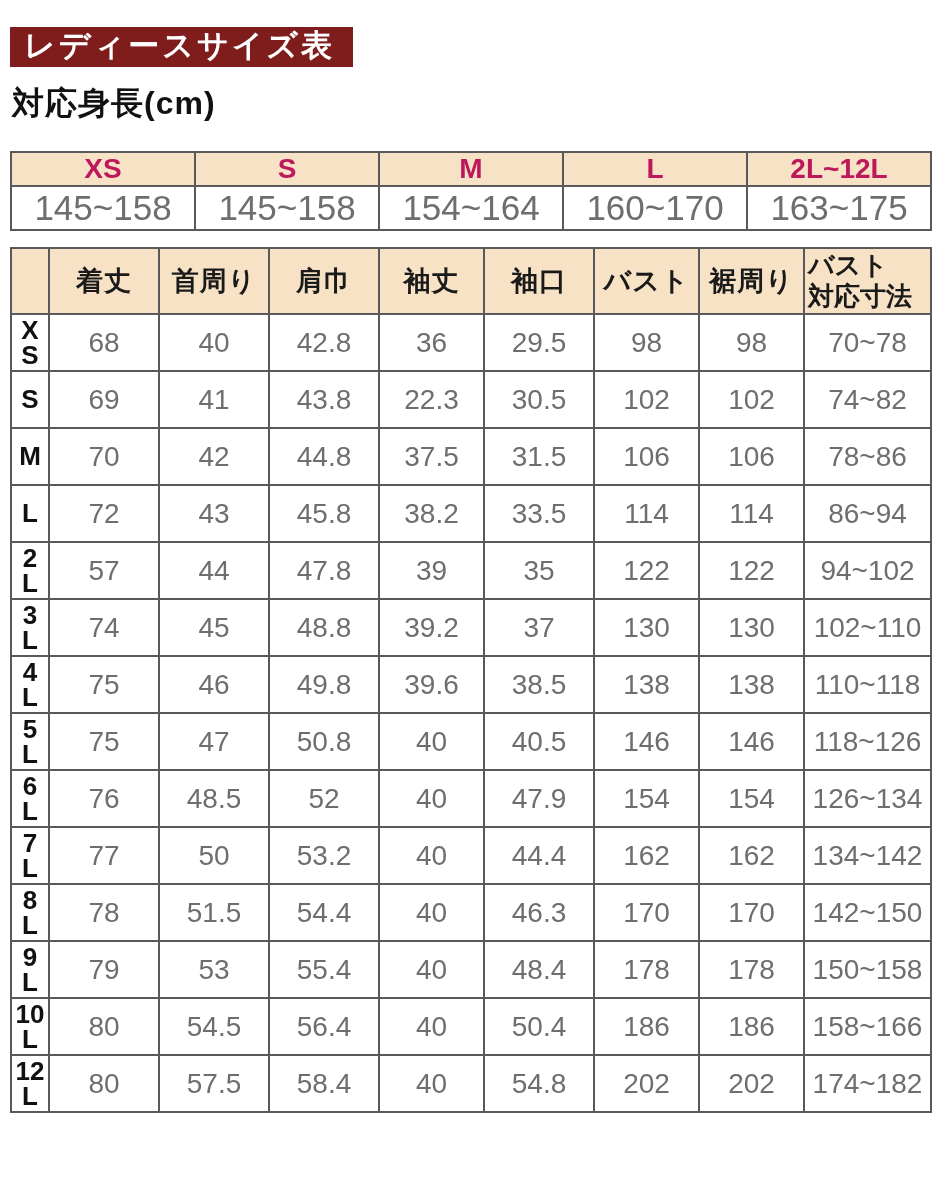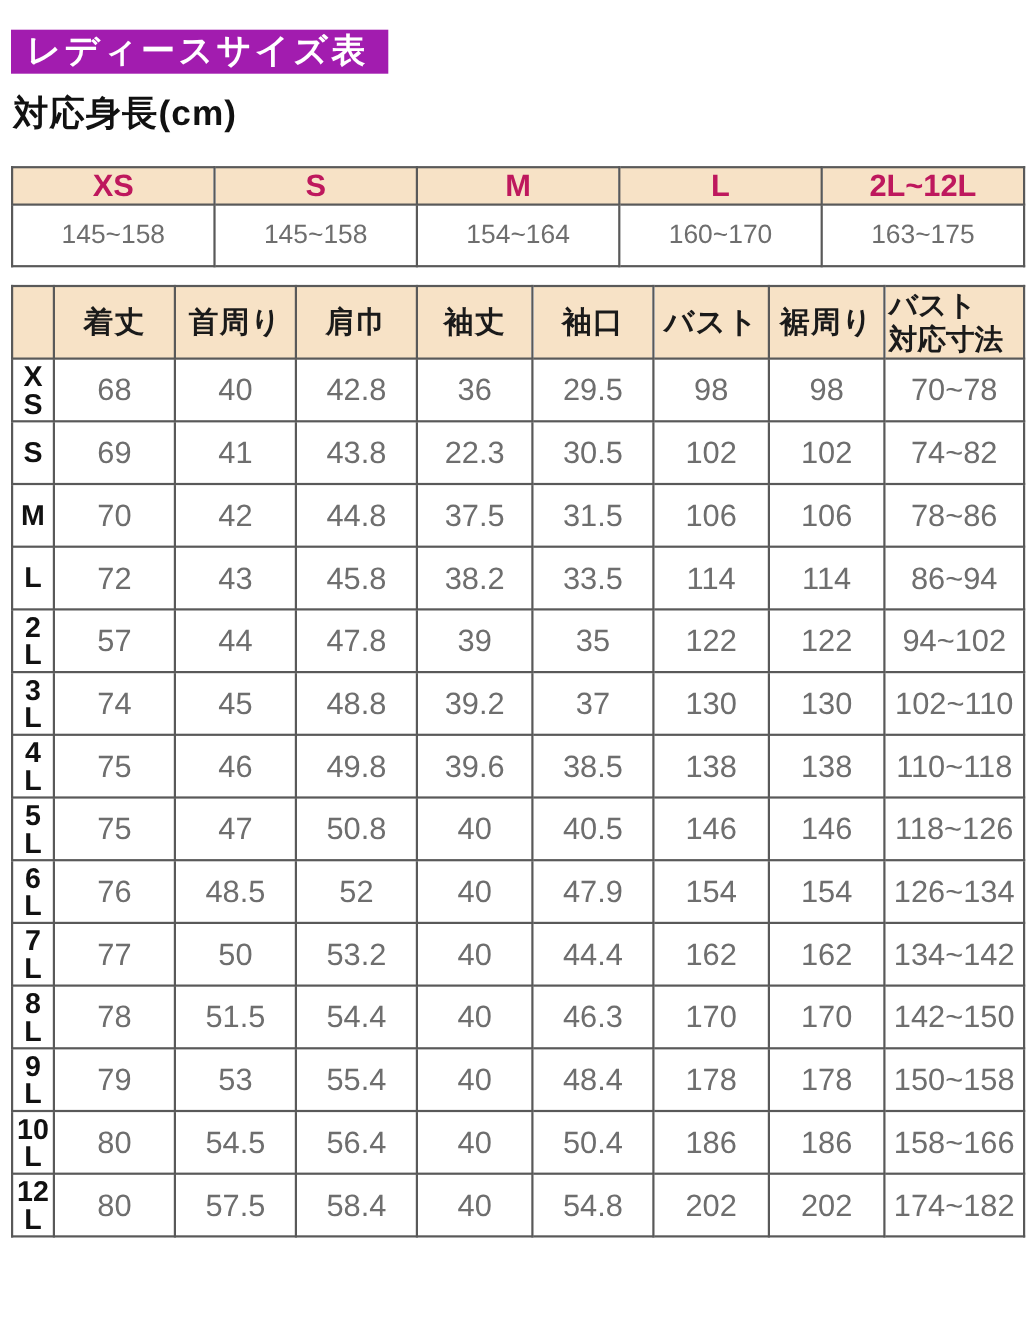--- a/index.html
+++ b/index.html
@@ -6,40 +6,40 @@
   html,body { margin:0; padding:0; }
   body {
     width:940px; height:1200px; background:#ffffff;
     font-family:"Liberation Sans","DejaVu Sans",sans-serif;
     overflow:hidden;
   }
   .wrap { padding:27px 10px 0 10px; }
 
   .title-bar {
     display:inline-block;
-    background:#a21caf; color:#ffffff;
+    background:#7f1d1d; color:#ffffff;
     font-size:31px; font-weight:bold; letter-spacing:3px;
     line-height:1.1; padding:2px 18px 4px 14px;
   }
 
   .section-label {
     font-size:32px; font-weight:bold; color:#111111;
     letter-spacing:1px; margin:15px 0 25px 2px;
   }
 
   table { border-collapse:collapse; table-layout:fixed; width:920px; }
   td, th { border:2px solid #595959; text-align:center; overflow:hidden; padding:0; }
 
   
   .height-table th {
     background:#f7e2c6; color:#be185d;
     font-size:28px; font-weight:600; height:33px;
   }
   .height-table td {
-    color:#6e6e6e; font-size:24px; font-weight:400; height:56px; background:#ffffff;margin-left:12px;
+    color:#6e6e6e; font-size:35px; font-weight:400; height:44px; background:#ffffff;margin-left:12px;
   }
 
   
   .size-table { margin-top:16px; }
   .size-table th.col-h {
     background:#f7e2c6; color:#1a1a1a;
     font-size:27px; font-weight:600; height:66px; letter-spacing:1px;
   }
   .size-table th.col-h.last {
     text-align:left; padding-left:3px; letter-spacing:0;

